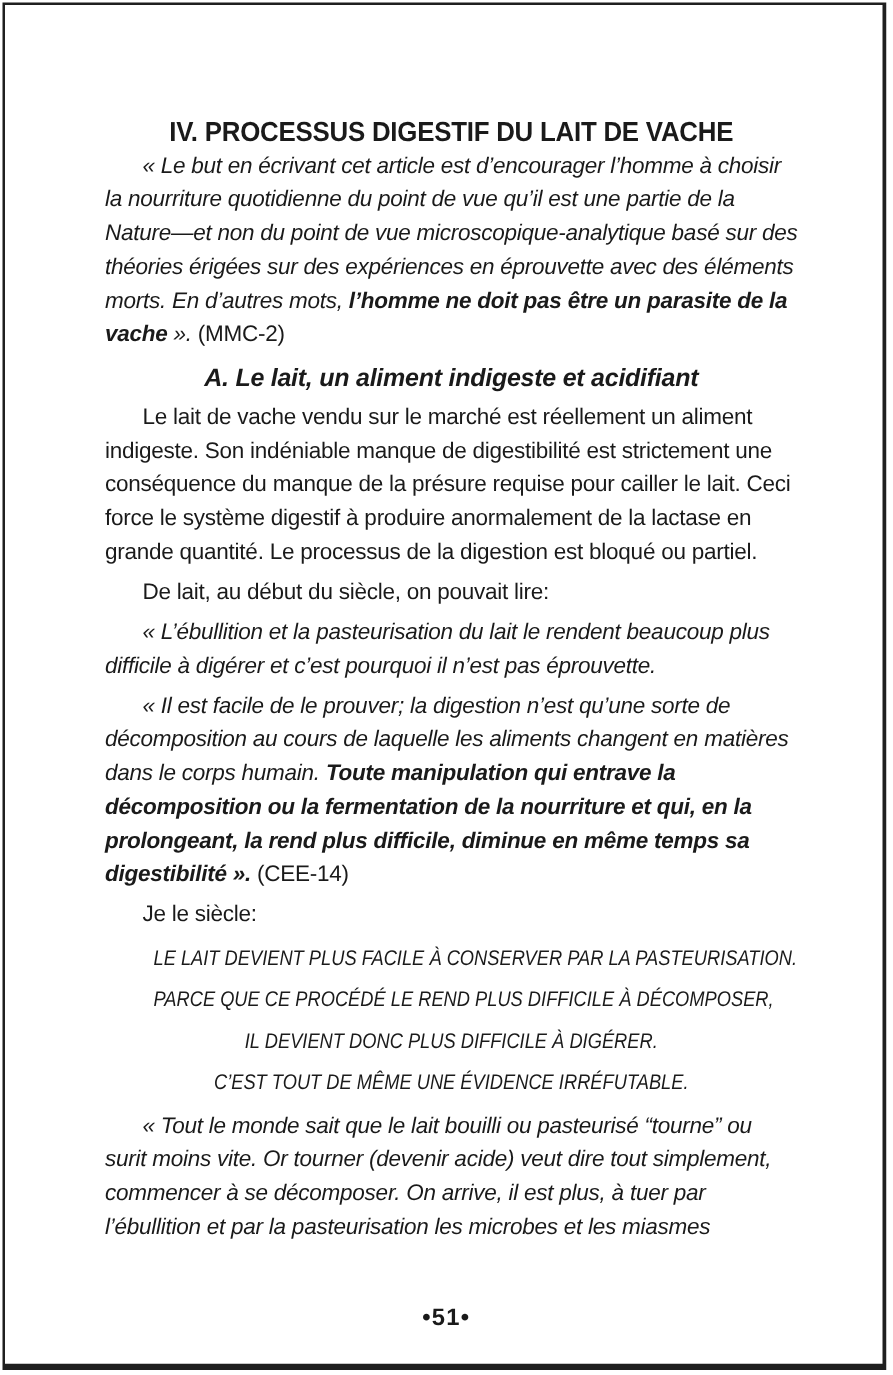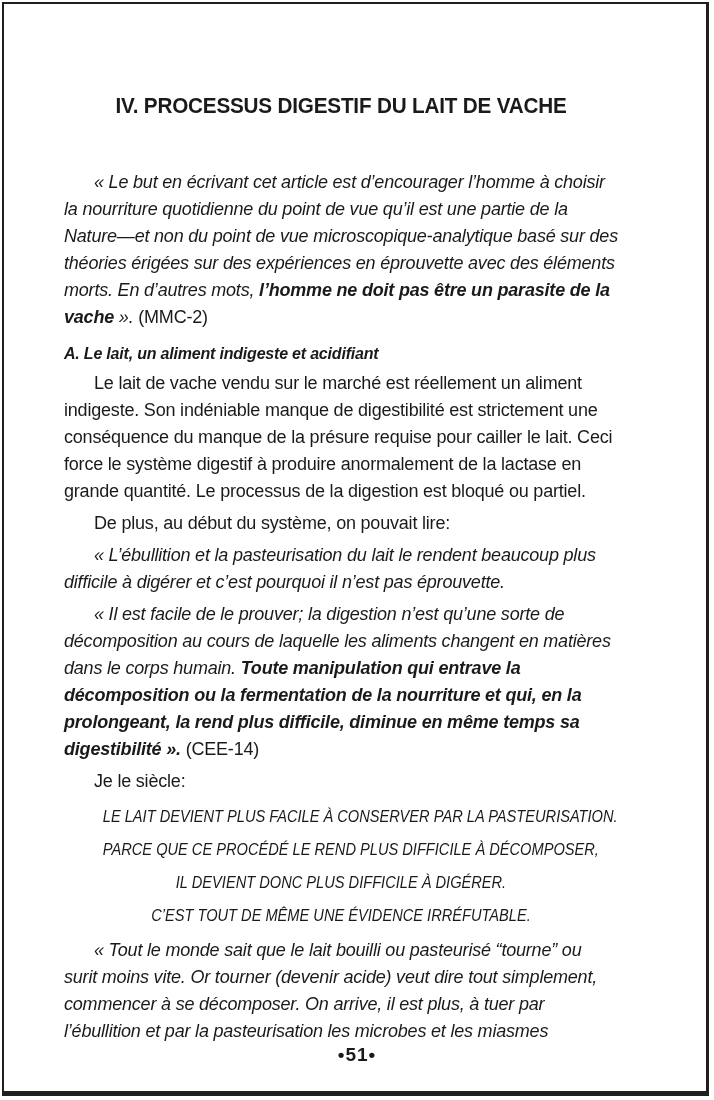--- a/index.html
+++ b/index.html
@@ -17,21 +17,21 @@
   .frame {
     position: absolute;
     left: 2px; top: 2px; right: 5px; bottom: 4px;
     border: 2px solid #1f1f1f;
     border-right-width: 3px;
     border-bottom-width: 5px;
     pointer-events: none;
   }
   .content {
     position: absolute;
-    left: 64px; top: 0;
+    left: 84px; top: 0;
     width: 554px;
   }
   .title {
     margin: 92px 0 0 0;
     font-size: 22px;
     font-weight: bold;
     line-height: 27px;
     text-align: center;
     white-space: nowrap;
     transform: scaleX(0.94);
@@ -39,31 +39,32 @@
     letter-spacing: -0.2px;
   }
   .para {
     margin: 0 0 5px 0;
     font-size: 18px;
     line-height: 27px;
     text-indent: 30px;
     letter-spacing: -0.2px;
     text-align: left;
   }
-  .quote-intro { margin-top: 50px; }
+  .quote-intro { }
   .italic { font-style: italic; }
   .bi { font-style: italic; font-weight: bold; }
   .upright { font-style: normal; font-weight: normal; }
   .heading {
     margin: 9px 0 3px 0;
-    font-size: 16px;
+    font-size: 20px;
     font-weight: bold;
     font-style: italic;
     line-height: 27px;
     letter-spacing: -0.2px;
+    text-align: center;
   }
   .emphasis { margin: 1px 0 5px 0; font-style: italic; }
   .emph-line {
     text-align: center;
     font-size: 17px;
     line-height: 33px;
     white-space: nowrap;
     transform: scaleX(0.86);
     transform-origin: 50% 50%;
   }
@@ -87,21 +88,21 @@
 <main class="content">
 
   <h1 class="title">IV. PROCESSUS DIGESTIF DU LAIT DE VACHE</h1>
 
   <p class="para italic quote-intro"><span>« Le but en écrivant cet article est d’encourager l’homme à choisir la nourriture quotidienne du point de vue qu’il est une partie de la Nature—et non du point de vue microscopique-analytique basé sur des théories érigées sur des expériences en éprouvette avec des éléments morts. En d’autres mots, </span><span class="bi">l’homme ne doit pas être un parasite de la vache</span><span> ».</span><span class="upright"> (MMC-2)</span></p>
 
   <h2 class="heading">A. Le lait, un aliment indigeste et acidifiant</h2>
 
   <p class="para">Le lait de vache vendu sur le marché est réellement un aliment indigeste. Son indéniable manque de digestibilité est strictement une conséquence du manque de la présure requise pour cailler le lait. Ceci force le système digestif à produire anormalement de la lactase en grande quantité. Le processus de la digestion est bloqué ou partiel.</p>
 
-  <p class="para">De plus, au début du système, on pouvait lire:</p>
+  <p class="para">De lait, au début du siècle, on pouvait lire:</p>
 
   <p class="para italic">« L’ébullition et la pasteurisation du lait le rendent beaucoup plus difficile à digérer et c’est pourquoi il n’est pas éprouvette.</p>
 
   <p class="para italic"><span>« Il est facile de le prouver; la digestion n’est qu’une sorte de décomposition au cours de laquelle les aliments changent en matières dans le corps humain. </span><span class="bi">Toute manipulation qui entrave la décomposition ou la fermentation de la nourriture et qui, en la prolongeant, la rend plus difficile, diminue en même temps sa digestibilité ».</span><span class="upright"> (CEE-14)</span></p>
 
   <p class="para">Je le siècle:</p>
 
   <div class="emphasis">
     <div class="emph-line">LE LAIT DEVIENT PLUS FACILE À CONSERVER PAR LA PASTEURISATION.</div>
     <div class="emph-line">PARCE QUE CE PROCÉDÉ LE REND PLUS DIFFICILE À DÉCOMPOSER,</div>

